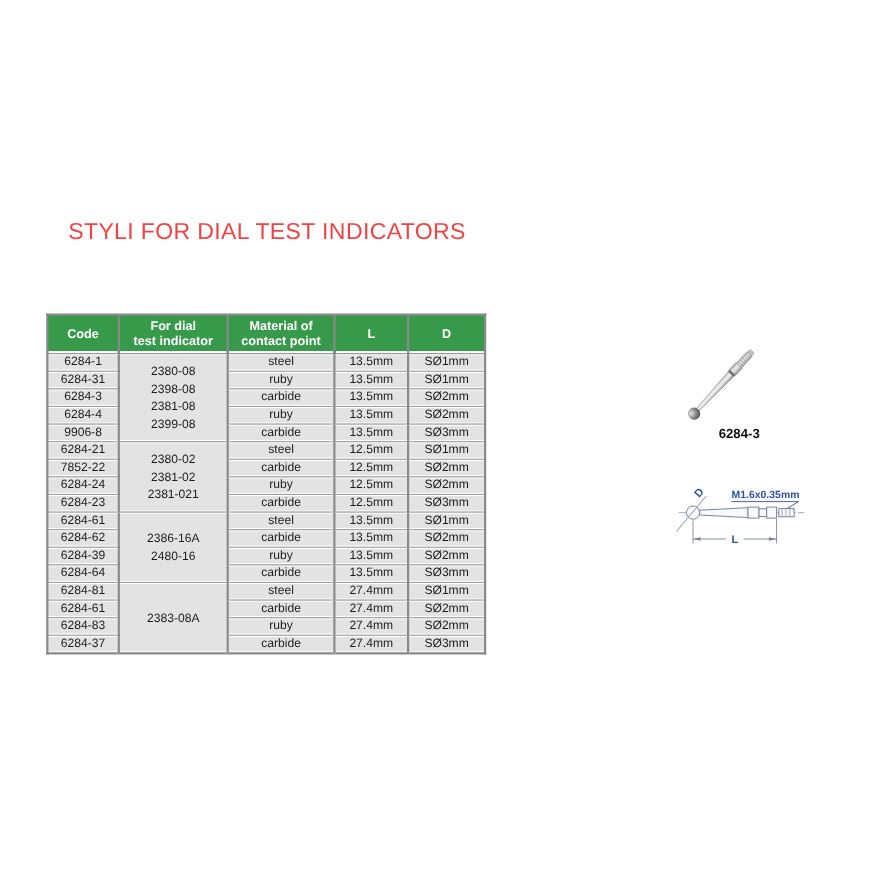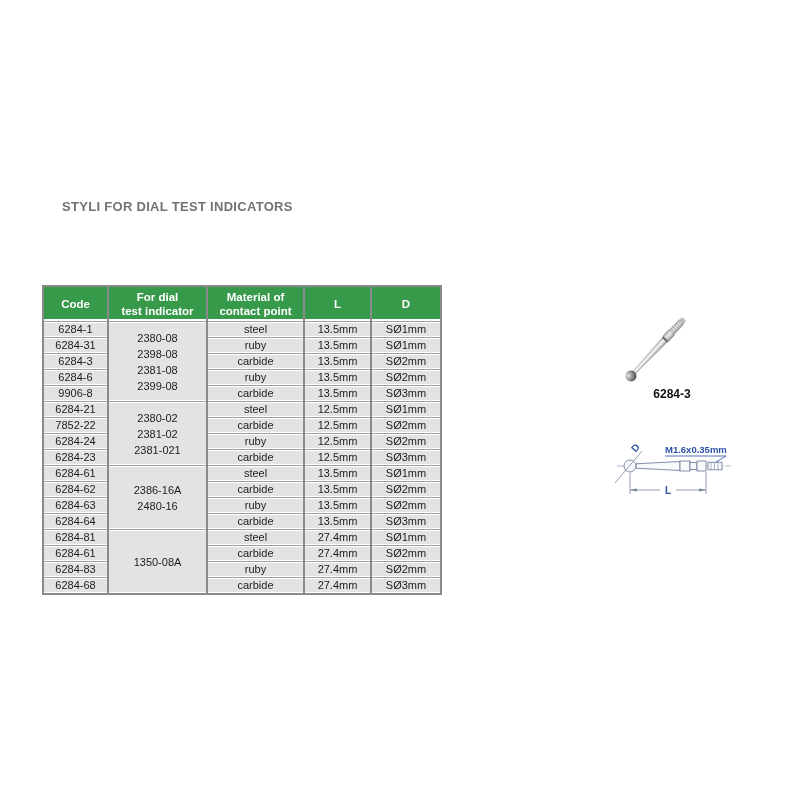--- a/index.html
+++ b/index.html
@@ -12,21 +12,21 @@
     --draw-line:#76839e;
   }
   html,body{margin:0;padding:0;}
   body{
     width:800px;height:800px;background:#ffffff;
     font-family:"Liberation Sans","DejaVu Sans",sans-serif;
     position:relative;overflow:hidden;color:var(--ink);
   }
   .page-title{
     position:absolute;left:62px;top:199px;
-    font-size:13px;font-weight:bold;letter-spacing:.3px;color:#737373;
+    font-size:21px;font-weight:normal;letter-spacing:.3px;color:#ef4444;
     white-space:nowrap;
   }
   table.spec{
     position:absolute;left:42px;top:285px;
     border-collapse:collapse;table-layout:fixed;width:398px;
     border:2px solid var(--border-gray);
   }
   table.spec th{
     background:var(--green);color:#fff;font-weight:bold;font-size:11.5px;
     line-height:1.22;padding:3px 0;text-align:center;vertical-align:middle;
@@ -89,21 +89,21 @@
         <td>13.5mm</td>
         <td>SØ1mm</td>
       </tr>
       <tr>
         <td class="code">6284-3</td>
         <td>carbide</td>
         <td>13.5mm</td>
         <td>SØ2mm</td>
       </tr>
       <tr>
-        <td class="code">6284-6</td>
+        <td class="code">6284-4</td>
         <td>ruby</td>
         <td>13.5mm</td>
         <td>SØ2mm</td>
       </tr>
       <tr>
         <td class="code">9906-8</td>
         <td>carbide</td>
         <td>13.5mm</td>
         <td>SØ3mm</td>
       </tr>
@@ -139,52 +139,52 @@
         <td>13.5mm</td>
         <td>SØ1mm</td>
       </tr>
       <tr>
         <td class="code">6284-62</td>
         <td>carbide</td>
         <td>13.5mm</td>
         <td>SØ2mm</td>
       </tr>
       <tr>
-        <td class="code">6284-63</td>
+        <td class="code">6284-39</td>
         <td>ruby</td>
         <td>13.5mm</td>
         <td>SØ2mm</td>
       </tr>
       <tr>
         <td class="code">6284-64</td>
         <td>carbide</td>
         <td>13.5mm</td>
         <td>SØ3mm</td>
       </tr>
       <tr>
         <td class="code">6284-81</td>
-        <td class="indicator" rowspan="4">1350-08A</td>
+        <td class="indicator" rowspan="4">2383-08A</td>
         <td>steel</td>
         <td>27.4mm</td>
         <td>SØ1mm</td>
       </tr>
       <tr>
         <td class="code">6284-61</td>
         <td>carbide</td>
         <td>27.4mm</td>
         <td>SØ2mm</td>
       </tr>
       <tr>
         <td class="code">6284-83</td>
         <td>ruby</td>
         <td>27.4mm</td>
         <td>SØ2mm</td>
       </tr>
       <tr>
-        <td class="code">6284-68</td>
+        <td class="code">6284-37</td>
         <td>carbide</td>
         <td>27.4mm</td>
         <td>SØ3mm</td>
       </tr>
     </tbody>
 </table>
 
 <svg id="photo-svg" width="120" height="95" viewBox="0 0 120 95">
   <defs>
     <linearGradient id="shaftGrad" gradientUnits="userSpaceOnUse" x1="0" y1="-5" x2="0" y2="5">

